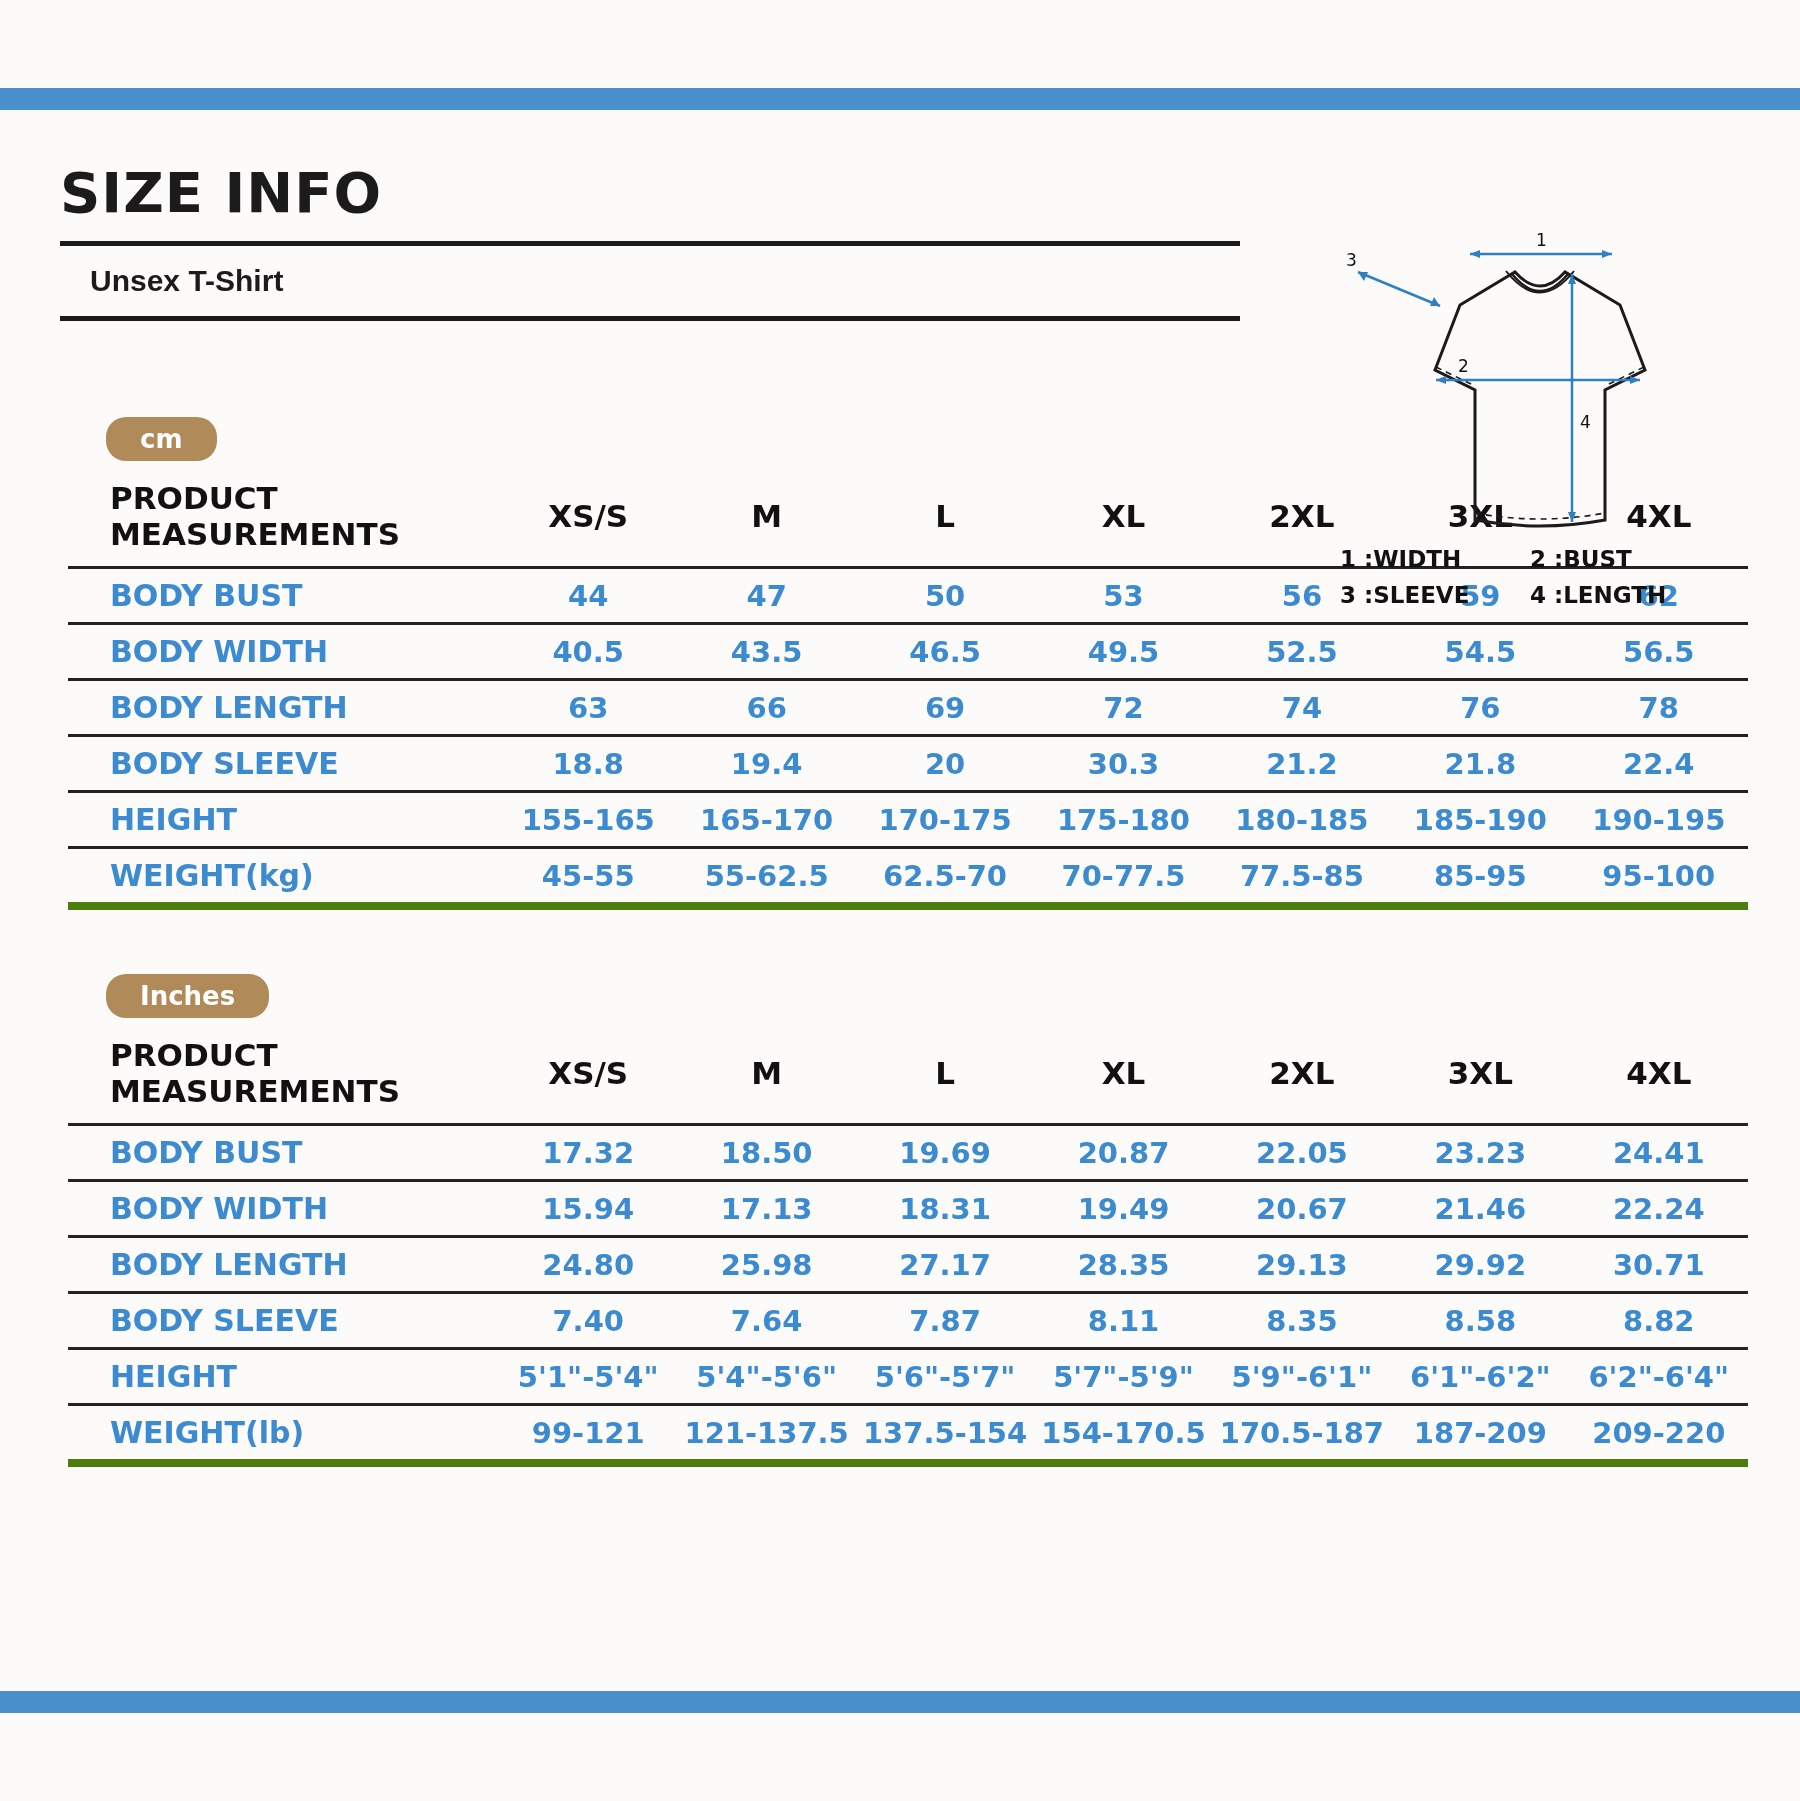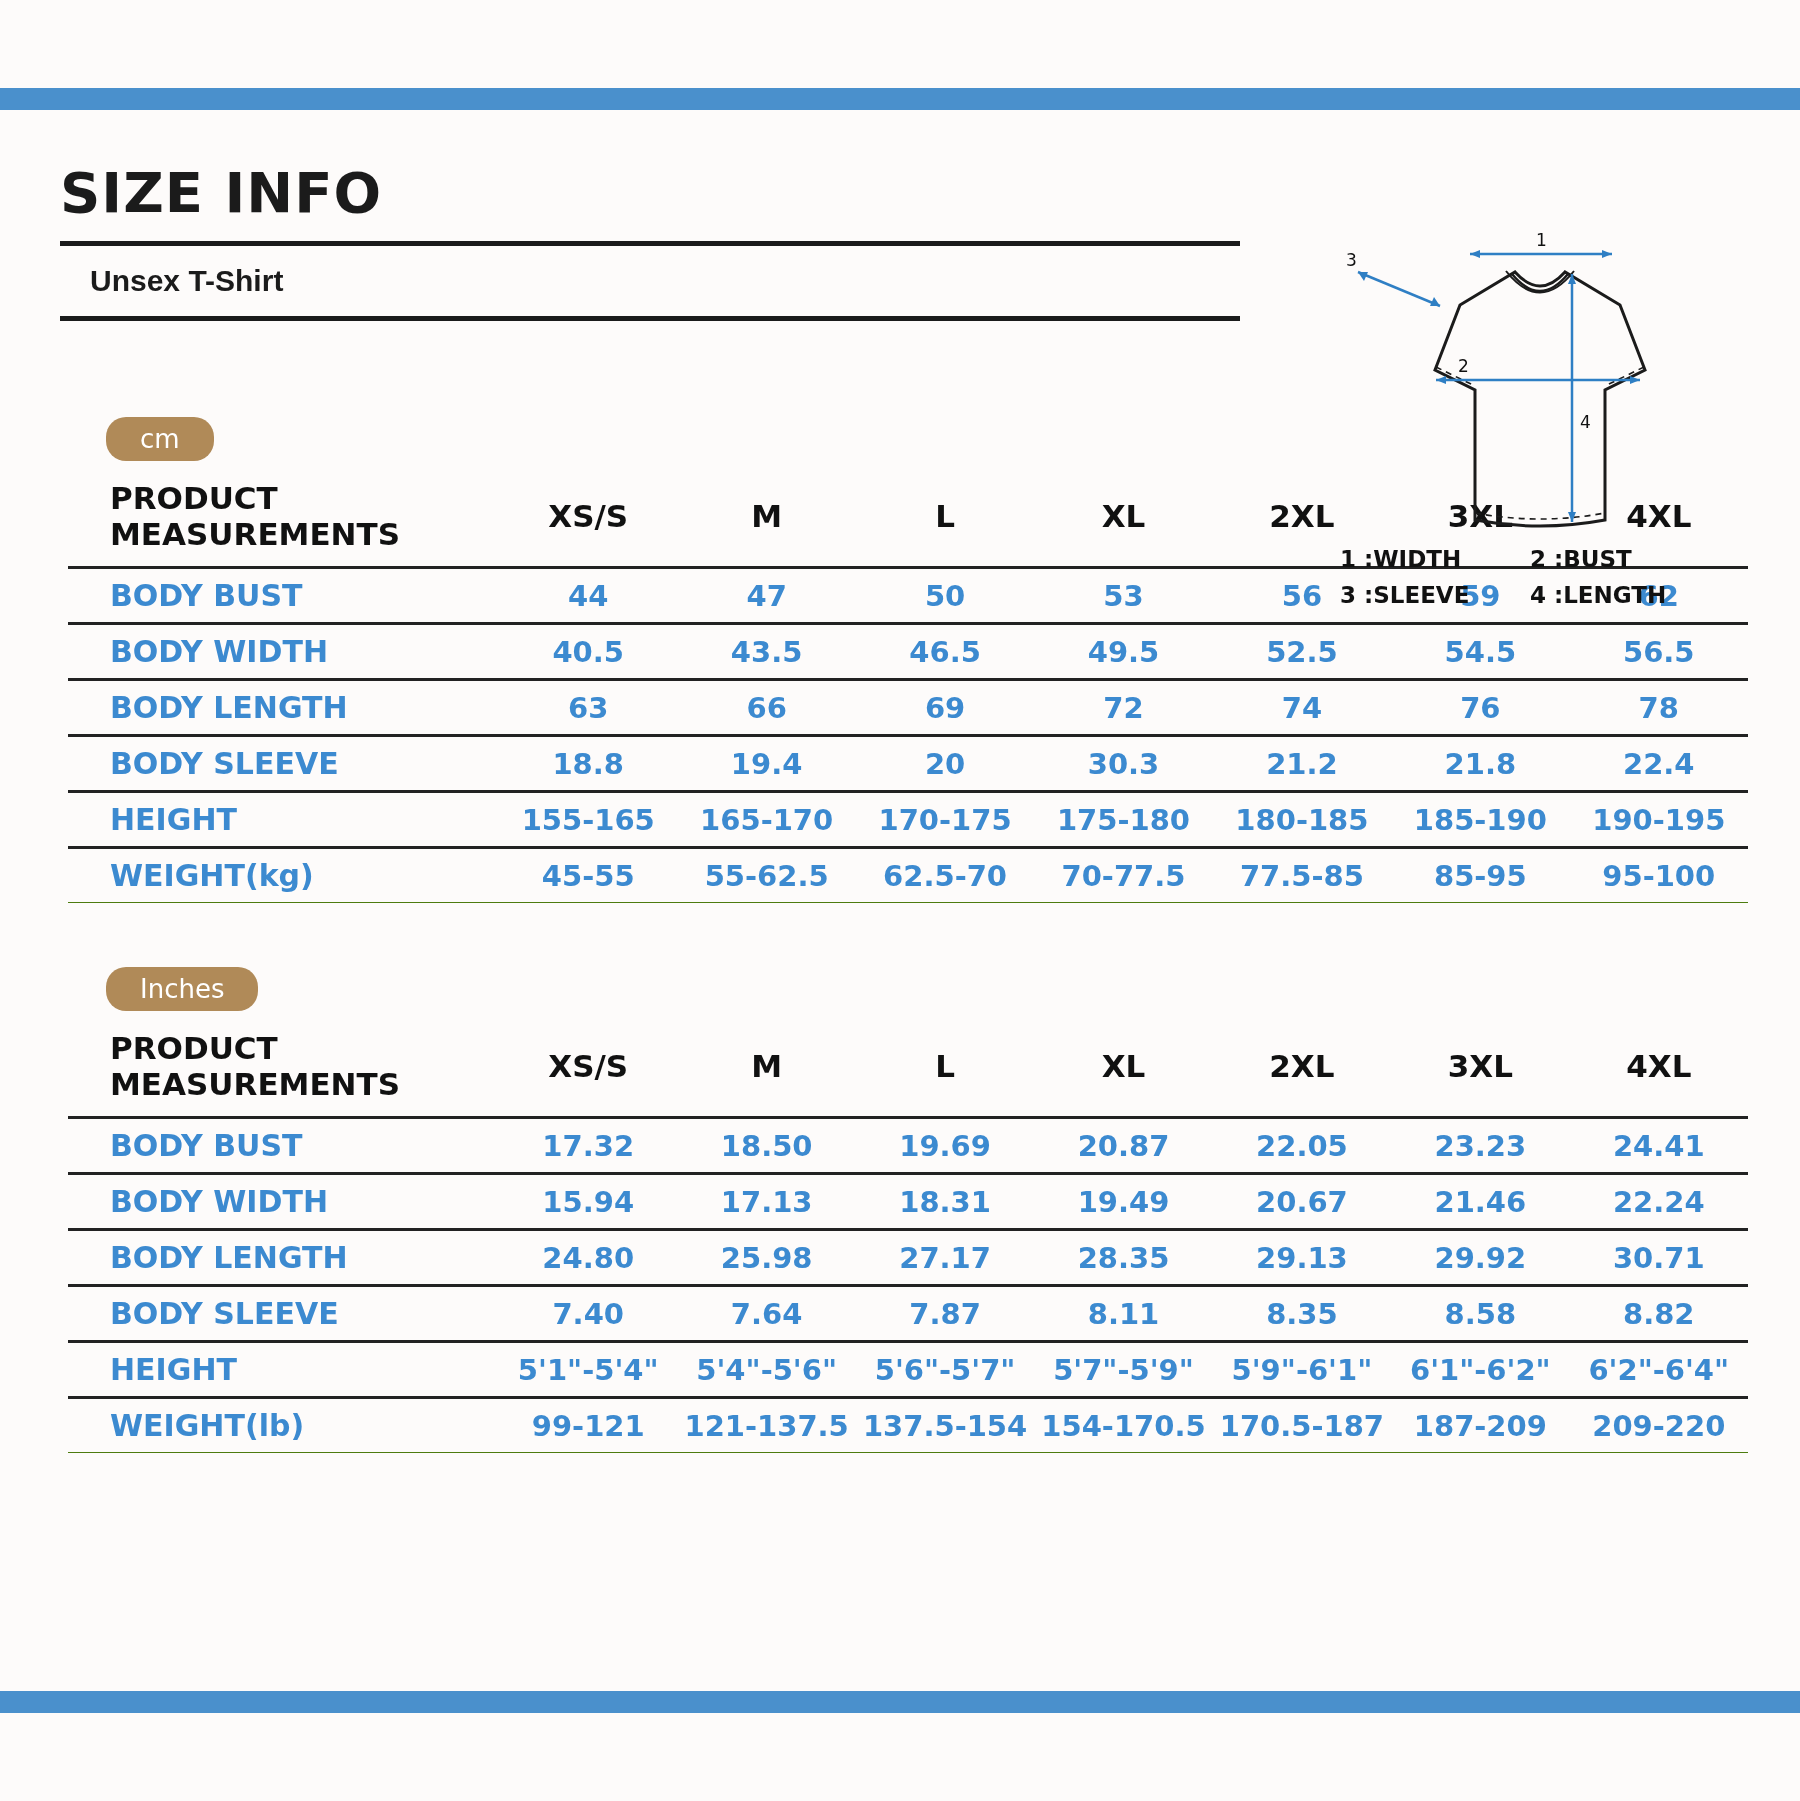--- a/index.html
+++ b/index.html
@@ -93,21 +93,21 @@
   }
   .legend-cell {
     width: 190px;
   }
 
   
   .unit-pill {
     display: inline-block;
     background: #b08a58;
     color: #ffffff;
-    font-weight: normal;
+    font-weight: bold;
     font-size: 26px;
     padding: 7px 34px;
     border-radius: 20px;
     font-family: "DejaVu Sans", sans-serif;
   }
   .pill-wrap {
     margin: 0 0 10px 46px;
   }
 
   
@@ -139,21 +139,21 @@
     font-weight: bold;
     color: #3c8ad0;
     border-bottom: 3px solid #222;
   }
   table.size-table tbody td.first-col {
     text-align: left;
     padding-left: 42px;
     font-size: 30px;
   }
   table.size-table tbody tr:last-child td {
-    border-bottom: 1px solid #4d7c0f;
+    border-bottom: 8px solid #4d7c0f;
   }
   col.label-col { width: 430px; }
   col.val-col { width: 178px; }
 
   .table-gap { height: 64px; }
 
   .small-val { font-size: 26px; }
 </style>
 </head>
 <body>

